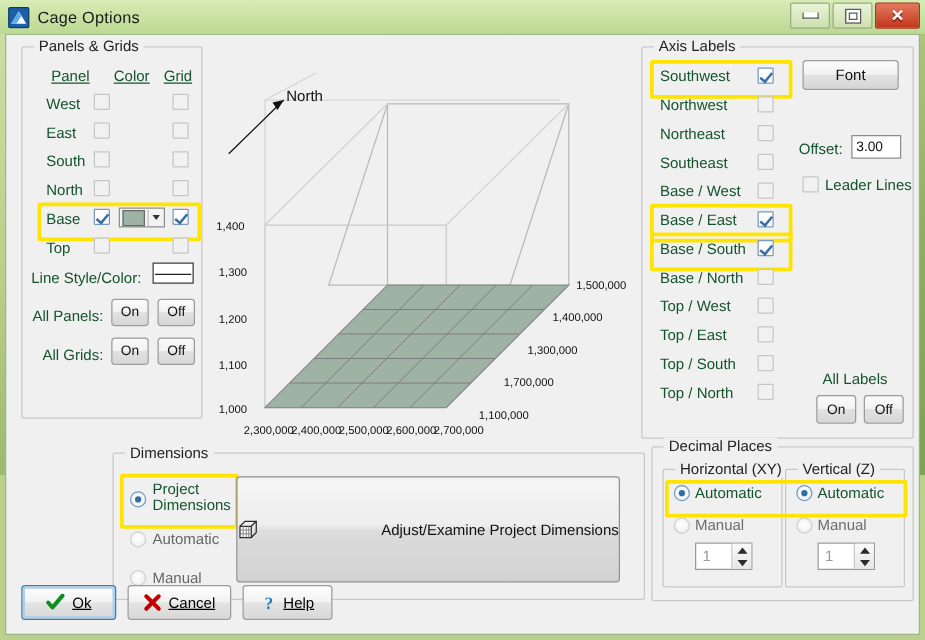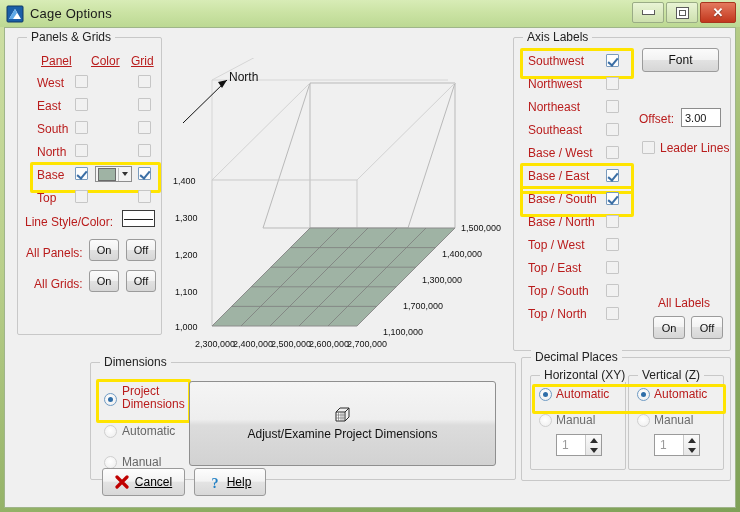--- a/index.html
+++ b/index.html
@@ -2,21 +2,21 @@
 <html><head>
 <meta charset="utf-8">
 <style>
   html,body{margin:0;padding:0;}
   body{
     width:740px;height:512px;overflow:hidden;
     font-family:"Liberation Sans", sans-serif;
     font-size:12px;color:#000;
     background:#b9d18c;
   }
-  .app{position:relative;width:740px;height:512px;}
+  .app{position:relative;width:740px;height:380px;}
 
   
   .backdrop{position:absolute;inset:0;
     background:linear-gradient(160deg,#cfe0a5 0%,#b9cf8a 35%,#8fae63 70%,#7fa158 100%);}
   .backdrop-blur1{position:absolute;left:150px;top:0px;width:260px;height:22px;
     background:rgba(255,255,255,.18);filter:blur(3px);}
   .backdrop-blur2{position:absolute;left:520px;top:10px;width:170px;height:16px;
     background:rgba(255,255,255,.22);filter:blur(3px);}
 
   
@@ -39,21 +39,21 @@
     text-shadow:0 1px 1px rgba(0,0,0,.45);}
 
   .client{position:absolute;left:4px;top:27px;width:732px;height:481px;
     background:#f0f0f0;border:1px solid #9fb58a;box-sizing:border-box;}
 
   
   .group{position:absolute;border:1px solid #c8c8c8;border-radius:2px;background:transparent;}
   .group > .gtitle{position:absolute;top:-8px;left:9px;background:#f0f0f0;
     padding:0 4px;font-size:12px;color:#222;white-space:nowrap;}
 
-  .lbl{position:absolute;font-size:12px;color:#b91c1c;white-space:nowrap;}
+  .lbl{position:absolute;font-size:12px;color:#14532d;white-space:nowrap;}
   .lbl.u{text-decoration:underline;}
 
   
   .cb{position:absolute;width:13px;height:13px;box-sizing:border-box;
     border:1px solid #b4b4b4;background:#f4f4f4;border-radius:1px;}
   .cb.on{border-color:#7a9bbd;background:#fdfdfd;}
   .cb.on:after{content:"";position:absolute;left:3px;top:1px;width:4px;height:8px;
     border:solid #3a6ea5;border-width:0 2px 2px 0;transform:rotate(40deg);}
   .cb.dis{background:#f1f1f1;border-color:#c6c6c6;}
 
@@ -66,21 +66,21 @@
   .rb.dis:after{background:#b9b9b9;}
   .rb.dis{border-color:#cfcfcf;}
 
   
   .btn{position:absolute;box-sizing:border-box;border:1px solid #9b9b9b;border-radius:3px;
     background:linear-gradient(180deg,#fbfbfb 0%,#f2f2f2 48%,#e2e2e2 50%,#d6d6d6 100%);
     display:flex;align-items:center;justify-content:center;font-size:12px;color:#111;
     cursor:default;}
   .btn.sm{font-size:11px;}
   .btn.big{background:linear-gradient(180deg,#f5f5f5 0%,#eeeeee 45%,#dcdcdc 52%,#d2d2d2 100%);
-    border:1px solid #8f8f8f;flex-direction:column;gap:3px;}
+    border:1px solid #8f8f8f;flex-direction:row;gap:3px;justify-content:space-between;}
 
   
   .hl{position:absolute;border:3px solid #ffe400;border-radius:2px;pointer-events:none;}
 
   
   .tf{position:absolute;box-sizing:border-box;background:#fff;border:1px solid #8c8c8c;
     font-size:11px;color:#111;display:flex;align-items:center;padding-left:3px;}
 
   
   .colordd{position:absolute;box-sizing:border-box;border:1px solid #8e8e8e;background:#f3f3f3;
@@ -377,20 +377,26 @@
               <div>
                   <span class="tri-dn"></span>
                 </div>
             </span>
           </span>
         </div>
 
         <div class="hl" style="left:10px;top:26px;width:188px;height:24px;"></div>
       </div>
 
+      <div class="bbtn focus" style="left:12px;top:440px;width:76px;">
+        <svg width="15" height="14" viewBox="0 0 15 14">
+          <path d="M1.5 7 L5 11 L13 1.5" fill="none" stroke="#0d8f1e" stroke-width="3.2" stroke-linecap="round" stroke-linejoin="round"></path>
+        </svg>
+        <span class="uline">Ok</span>
+      </div>
 
       <div class="bbtn" style="left:97px;top:440px;width:83px;">
         <svg width="14" height="14" viewBox="0 0 14 14">
           <path d="M2 2 L12 12 M12 2 L2 12" stroke="#c00000" stroke-width="3.2" stroke-linecap="round"></path>
         </svg>
         <span class="uline">Cancel</span>
       </div>
 
       <div class="bbtn" style="left:189px;top:440px;width:72px;">
         <svg width="12" height="15" viewBox="0 0 12 15">

